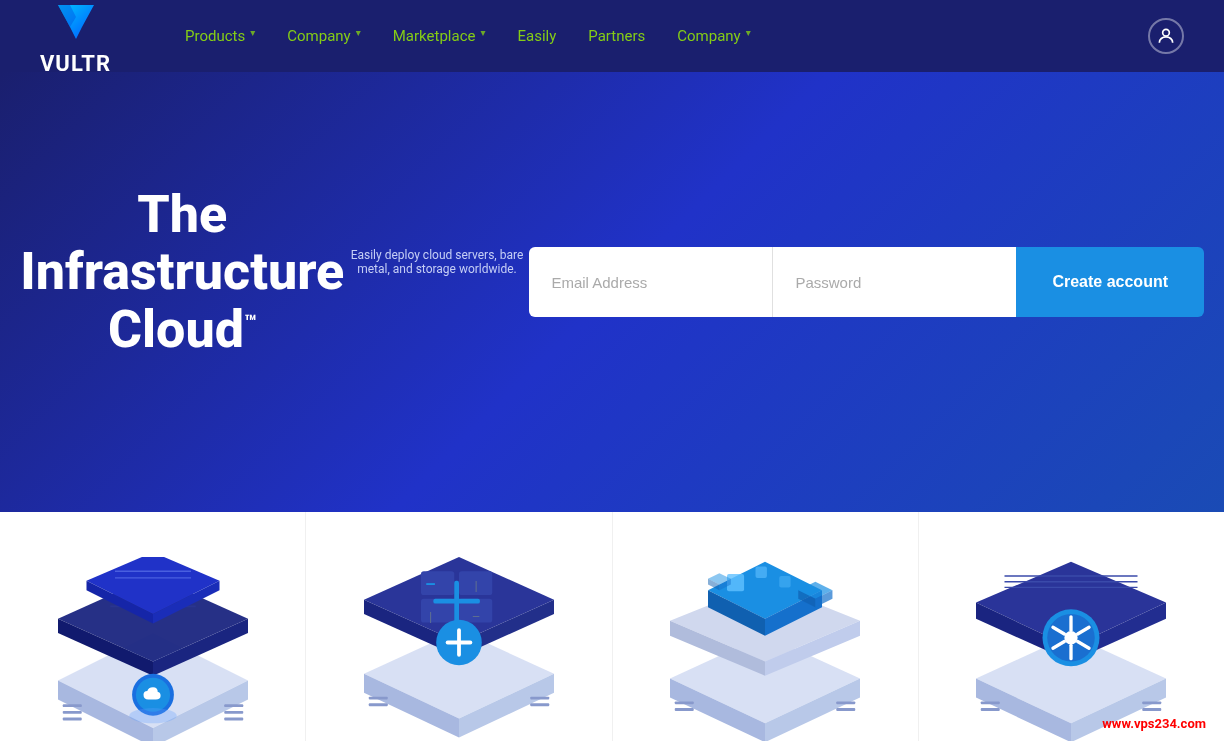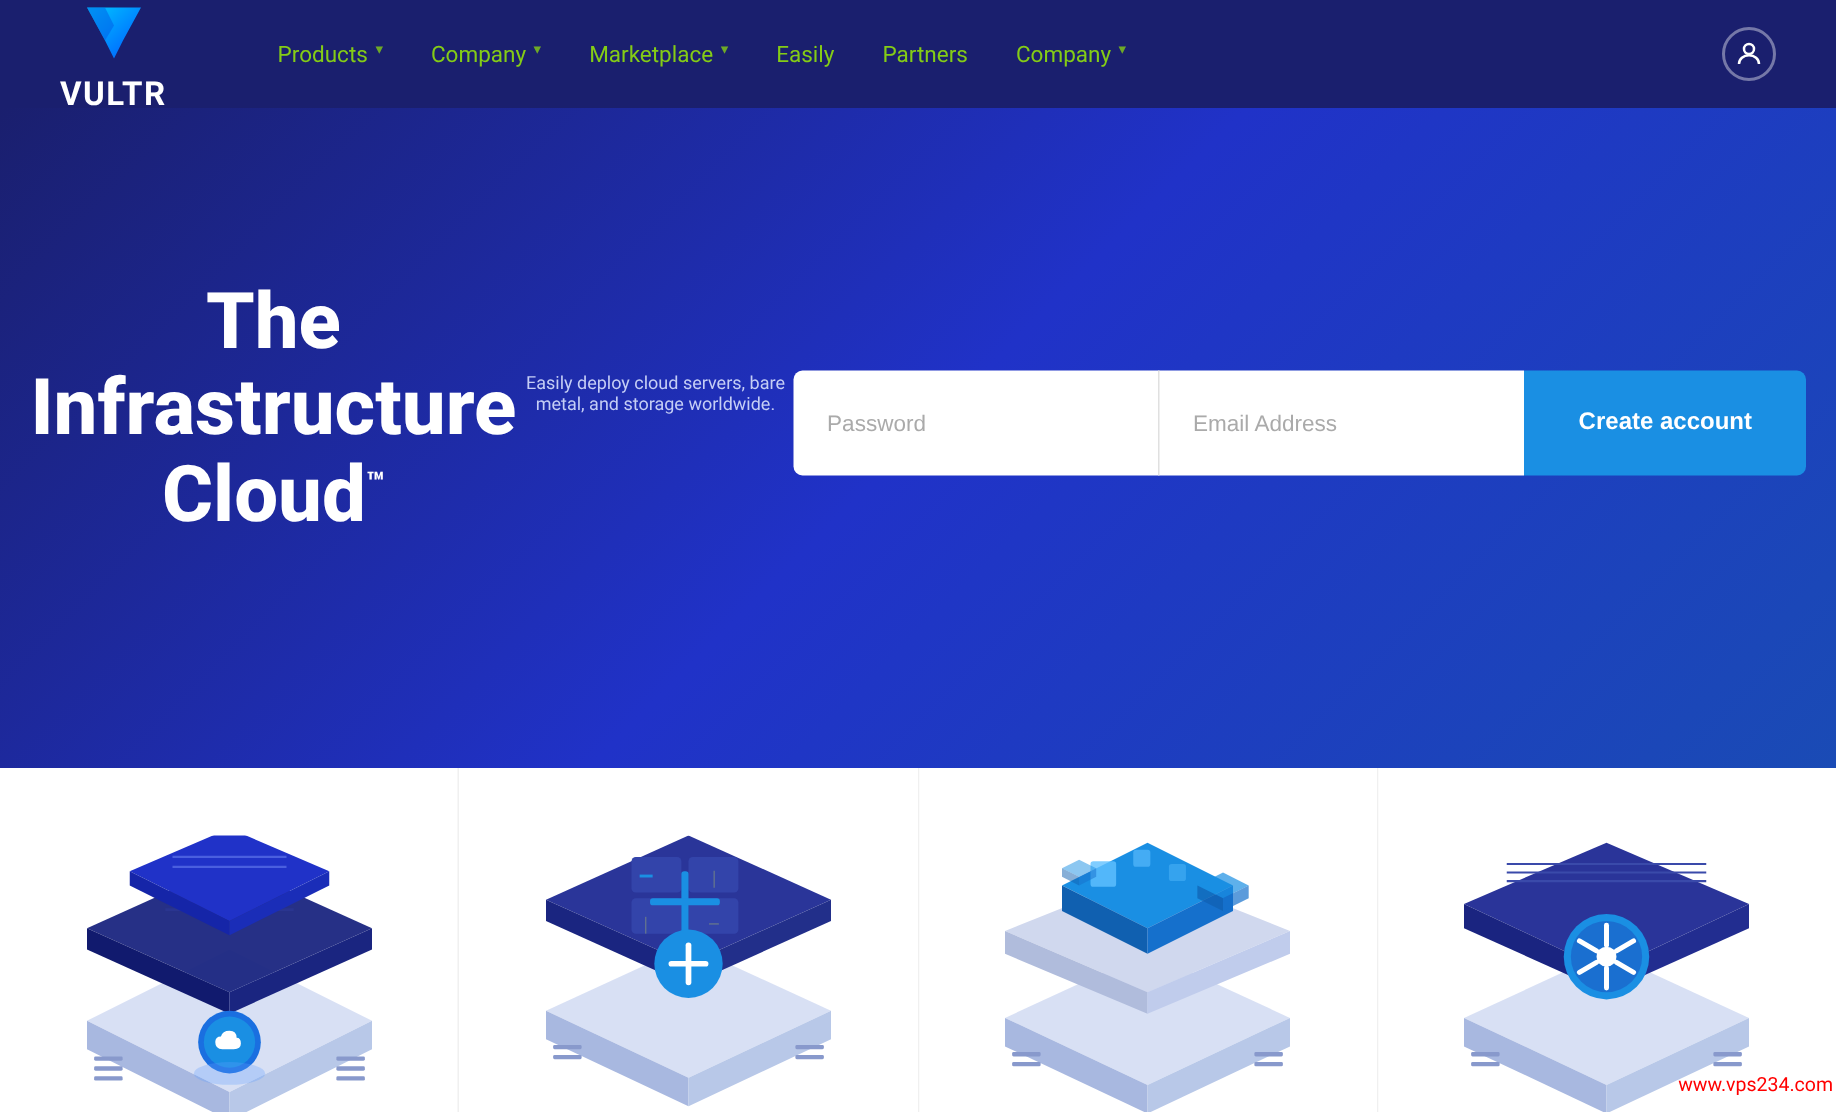--- a/index.html
+++ b/index.html
@@ -162,24 +162,24 @@
       height: 200px;
       display: flex;
       align-items: center;
       justify-content: center;
     }
 
     
     .watermark {
       position: fixed;
       bottom: 10px;
-      right: 2px;
+      right: 18px;
       color: red;
       font-size: 13px;
-      font-weight: normal;
+      font-weight: bold;
       z-index: 9999;
       pointer-events: none;
       text-align: right;
     }
   </style>
 </head>
 <body>
 
 <nav>
   <a class="logo-area" href="#">
@@ -231,22 +231,22 @@
     </div>
   </div>
 </nav>
 
 <section class="hero">
   <h1 class="hero-title">
     <span>The Infrastructure Cloud</span><sup>™</sup>
   </h1>
   <p class="hero-subtitle">Easily deploy cloud servers, bare metal, and storage worldwide.</p>
   <div class="hero-form">
+    <input class="hero-input" type="email" placeholder="Email Address" style="">
     <input class="hero-input" type="password" placeholder="Password" style="">
-    <input class="hero-input" type="email" placeholder="Email Address" style="">
     <button class="create-btn">Create account</button>
   </div>
 </section>
 
 <div class="cards-row">
 
   <div class="card">
     <div class="card-illustration">
       <svg viewBox="0 0 220 200" xmlns="http://www.w3.org/2000/svg" style="width:210px;height:190px;">
 

